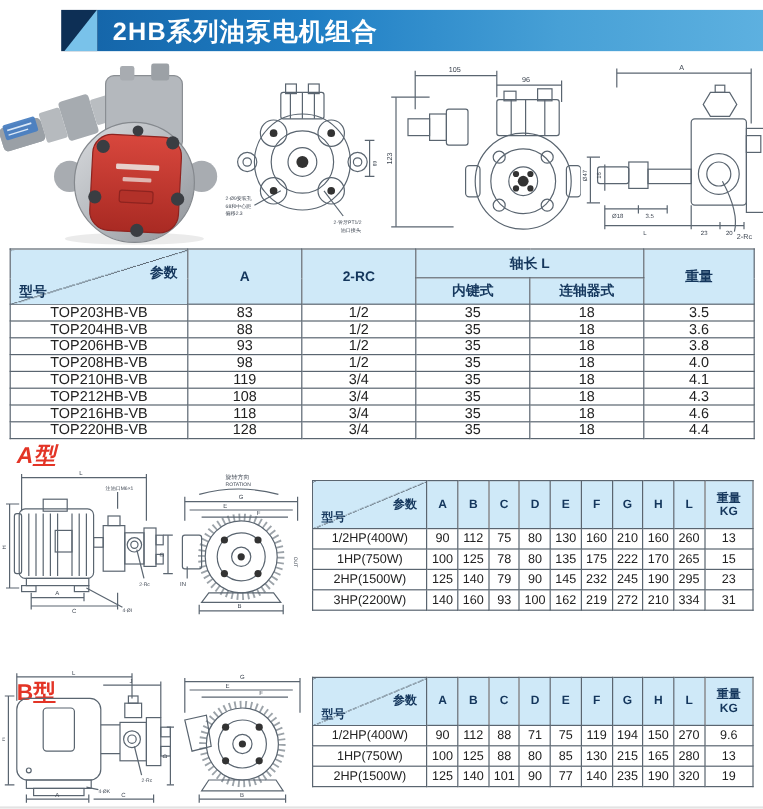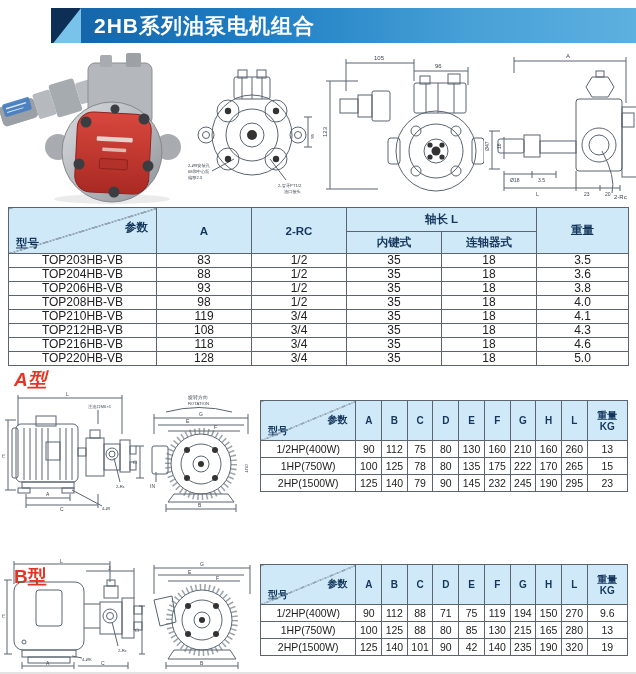--- a/index.html
+++ b/index.html
@@ -322,21 +322,21 @@
         <td>35</td>
         <td>18</td>
         <td>4.6</td>
       </tr>
       <tr>
         <td>TOP220HB-VB</td>
         <td>128</td>
         <td>3/4</td>
         <td>35</td>
         <td>18</td>
-        <td>5.0</td>
+        <td>4.4</td>
       </tr>
     </tbody>
 </table>
 
 <div id="label-a" class="section-label">A型</div>
 
 <svg id="typeA-drawing" width="256" height="122" viewBox="0 0 256 122">
   <g fill="none" stroke="#5a6570" stroke-width="1">
     <line x1="16" y1="8" x2="120" y2="8"></line>
       <line x1="16" y1="5" x2="16" y2="36"></line>
@@ -489,20 +489,33 @@
         <td>140</td>
         <td>79</td>
         <td>90</td>
         <td>145</td>
         <td>232</td>
         <td>245</td>
         <td>190</td>
         <td>295</td>
         <td>23</td>
       </tr>
+      <tr>
+        <td>3HP(2200W)</td>
+        <td>140</td>
+        <td>160</td>
+        <td>93</td>
+        <td>100</td>
+        <td>162</td>
+        <td>219</td>
+        <td>272</td>
+        <td>210</td>
+        <td>334</td>
+        <td>31</td>
+      </tr>
     </tbody>
 </table>
 
 <div id="label-b" class="section-label">B型</div>
 
 <svg id="typeB-drawing" width="256" height="112" viewBox="0 0 256 112">
   <g fill="none" stroke="#5a6570" stroke-width="1">
     <line x1="12" y1="6" x2="108" y2="6"></line>
       <line x1="12" y1="3" x2="12" y2="26"></line>
       <line x1="108" y1="3" x2="108" y2="24"></line>
@@ -633,21 +646,21 @@
         <td>165</td>
         <td>280</td>
         <td>13</td>
       </tr>
       <tr>
         <td>2HP(1500W)</td>
         <td>125</td>
         <td>140</td>
         <td>101</td>
         <td>90</td>
-        <td>42</td>
+        <td>77</td>
         <td>140</td>
         <td>235</td>
         <td>190</td>
         <td>320</td>
         <td>19</td>
       </tr>
     </tbody>
 </table>
 
 </body></html>

